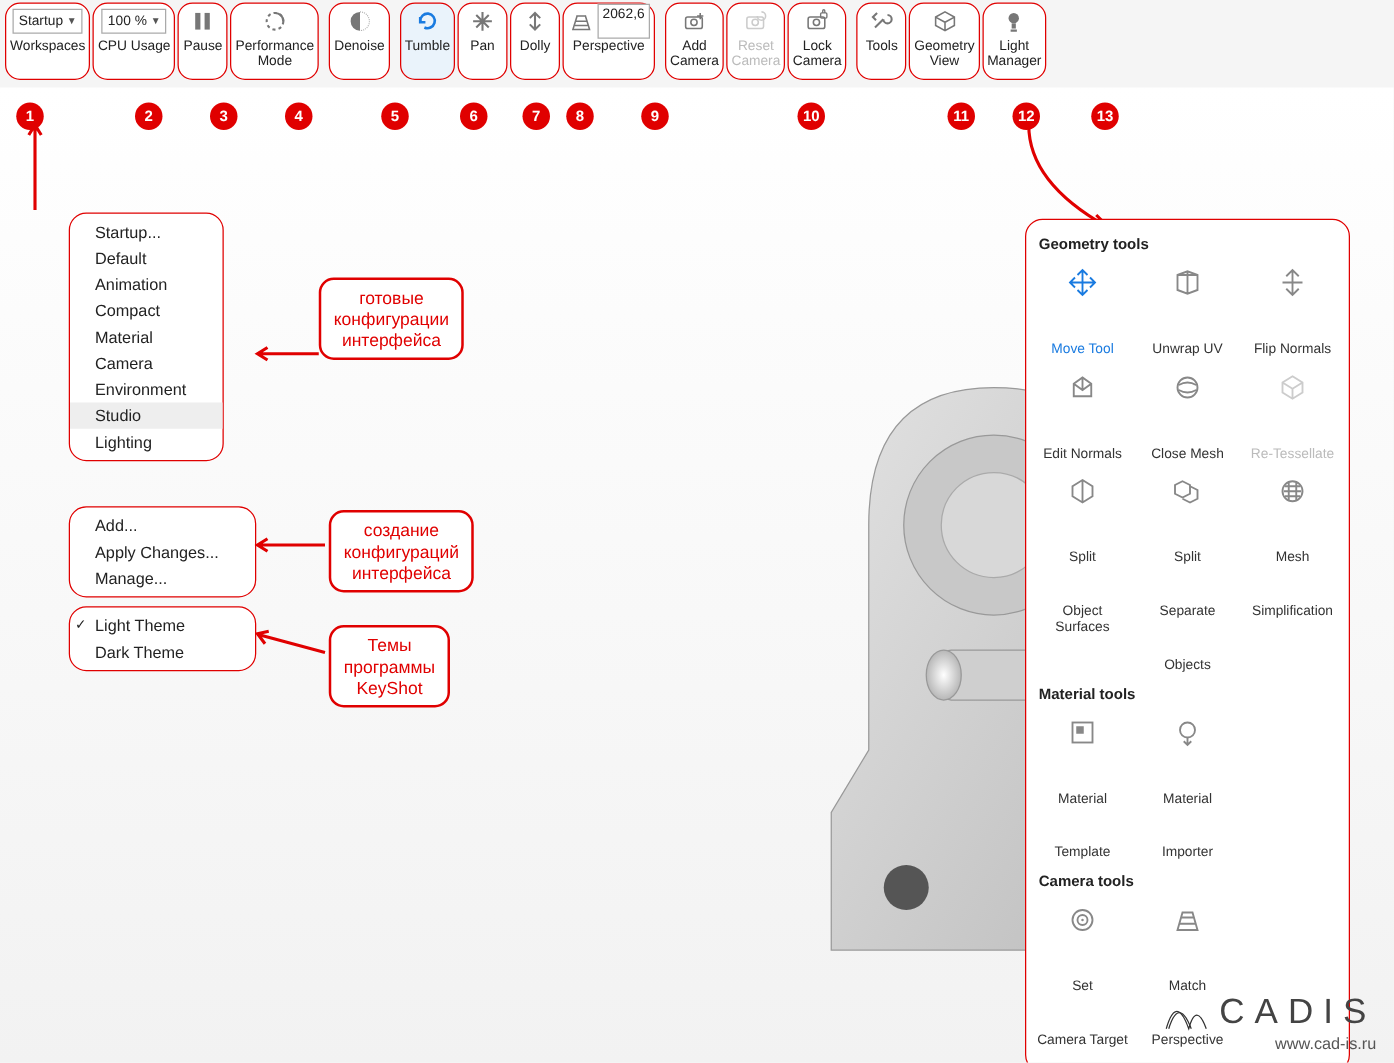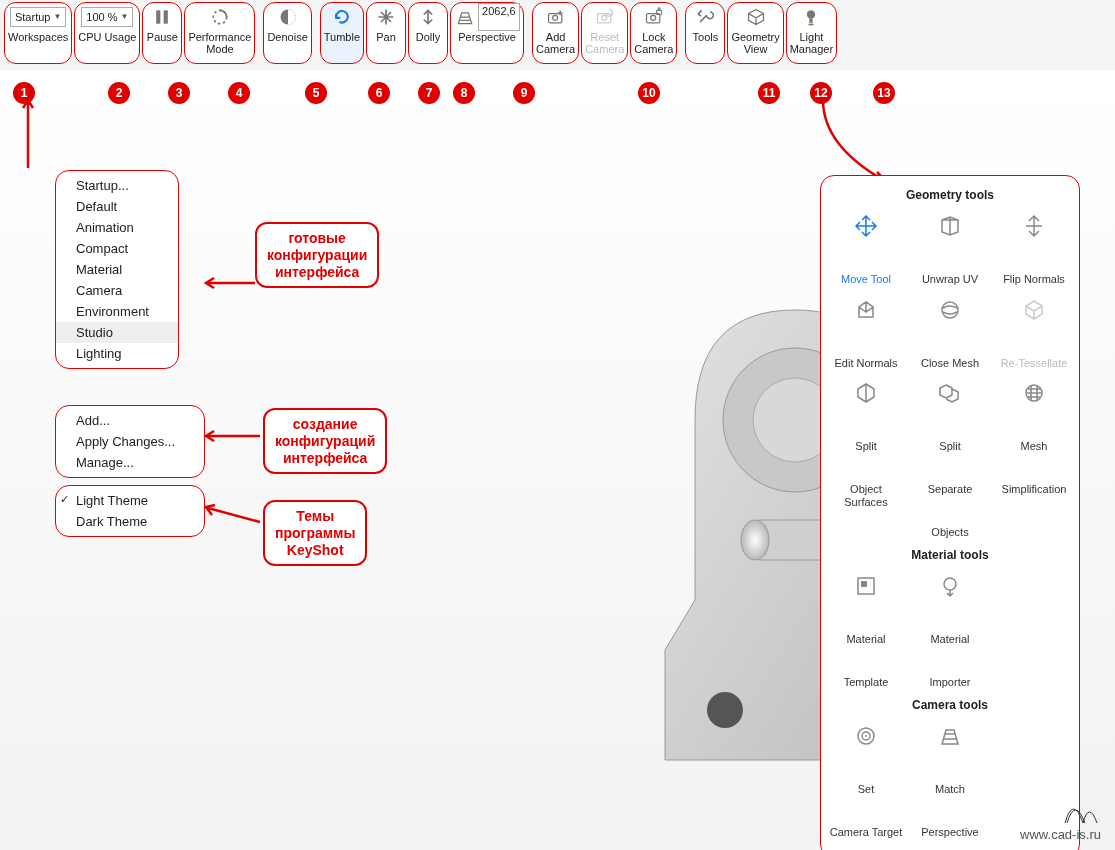--- a/index.html
+++ b/index.html
@@ -23,25 +23,25 @@
   
   .numbubble { position:absolute; width:22px; height:22px; background:#e00000; color:#fff; border-radius:50%; display:flex; align-items:center; justify-content:center; font-weight:bold; font-size:12px; }
   
   
   .menu-panel { position:absolute; border:1.5px solid #e00000; border-radius:14px; background:#fff; padding:4px 0; }
   .menu-item { padding:3px 14px 3px 20px; font-size:13px; color:#222; white-space:nowrap; position:relative; }
   .menu-item.sel { background:#eee; }
   .menu-item .check { position:absolute; left:4px; top:3px; font-size:11px; }
   
   
-  .callout { position:absolute; border:2px solid #e00000; border-radius:12px; background:#fff; padding:6px 10px; color:#e00000; font-weight:bold; font-size:14px; text-align:center; line-height:1.2; }
+  .callout { position:absolute; border:2px solid #e00000; border-radius:12px; background:#fff; padding:6px 10px; color:#e00000; font-weight:normal; font-size:14px; text-align:center; line-height:1.2; }
   
   
   .tools-panel { position:absolute; border:1.5px solid #e00000; border-radius:14px; background:#fff; width:260px; padding:8px 4px 8px 4px; }
-  .tools-panel h4 { font-size:12px; font-weight:bold; color:#222; margin:4px 6px 6px 6px;text-align:center; }
+  .tools-panel h4 { font-size:12px; font-weight:bold; color:#222; margin:4px 6px 6px 6px; }
   .tool-grid { display:grid; grid-template-columns: repeat(3, 1fr); gap:2px 2px; margin-bottom:6px; }
   .tool-cell { display:flex; flex-direction:column; align-items:center; text-align:center; padding:4px 2px; font-size:11px; color:#333; line-height:1.15;gap:30px; }
   .tool-cell .ticon { width:28px; height:28px; display:flex; align-items:center; justify-content:center; margin-bottom:3px; }
   .tool-cell .ticon svg { width:24px; height:24px; stroke:#888; fill:none; stroke-width:1.5; }
   .tool-cell.active { color:#1a7be0; }
   .tool-cell.active svg { stroke:#1a7be0; }
   .tool-cell.dim { color:#bbb; }
   .tool-cell.dim svg { stroke:#ccc; }
   
   
@@ -460,15 +460,16 @@
       </div>
     </div>
 </div>
 
 <div class="watermark">
   <div class="brand">
     <svg width="40" height="36">
         <path d="M4 32 Q12 4 22 32 Q28 10 36 32" fill="none" stroke="#333" stroke-width="1"></path>
         <path d="M6 32 Q14 6 24 32" fill="none" stroke="#333" stroke-width="1"></path>
       </svg>
+    <span>CADIS</span>
   </div>
   <div class="url">www.cad-is.ru</div>
 </div>
 
 </body></html>

